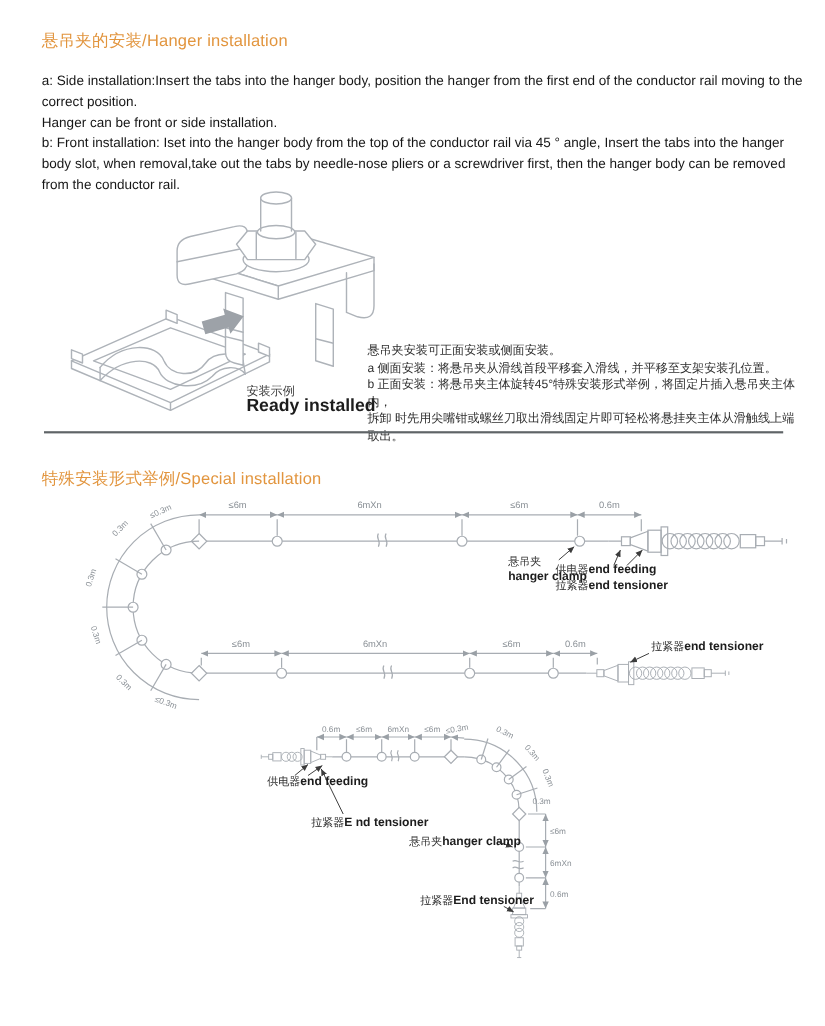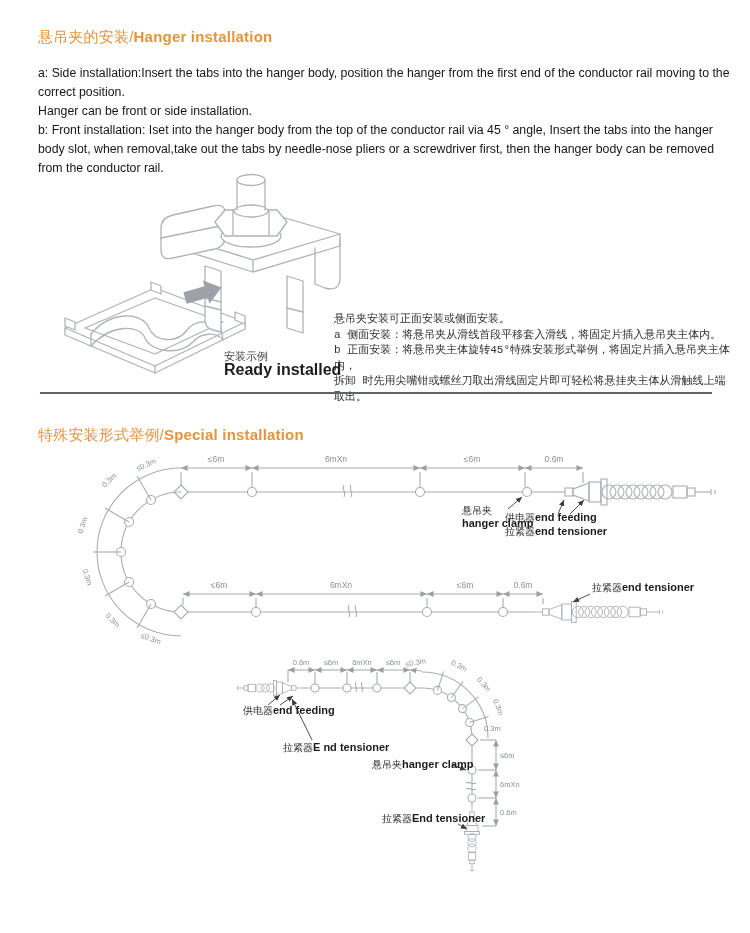--- a/index.html
+++ b/index.html
@@ -1,25 +1,25 @@
 <!DOCTYPE html>
 <html><head>
 <meta charset="utf-8">
 <style>
   html,body{margin:0;padding:0;background:#ffffff;}
   .page{position:relative;width:750px;height:933px;background:#fff;overflow:hidden;
         font-family:"Liberation Sans",sans-serif;}
   .sec-title{position:absolute;left:38px;margin:0;font-size:15px;letter-spacing:.2px;
              font-weight:400;color:#E2953E;white-space:nowrap;}
-  .sec-title .en{font-weight:700;}
+  .sec-title .en{font-weight:400;}
   .body-text{position:absolute;left:38px;top:64px;width:692px;font-size:12.3px;
              line-height:19px;color:#161616;}
   .body-text p{margin:0;}
   .notes{position:absolute;left:334px;top:312px;width:398px;font-size:11px;line-height:15.5px;
-         color:#2e2e2e;font-family:Liberation Mono, monospace;}
+         color:#2e2e2e;font-family:Liberation Sans, sans-serif;}
   .caption{position:absolute;left:224px;top:349px;width:124px;text-align:left;
            color:#3c3c3c;font-size:11px;line-height:14px;}
   .caption .en{font-weight:700;color:#1d1d1d;font-size:16px;}
   .divider{position:absolute;left:40px;top:392px;width:672px;height:2px;background:#5F6467;}
   svg{position:absolute;}
   .dim{fill:#8A9096;font-size:8.5px;font-family:"Liberation Sans",sans-serif;}
   .dims{fill:#8A9096;font-size:7.5px;font-family:"Liberation Sans",sans-serif;}
   .lblzh{fill:#2E2E2E;font-size:10px;font-family:"DejaVu Sans",sans-serif;}
   .lblen{fill:#1d1d1d;font-size:11px;font-weight:700;font-family:"Liberation Sans",sans-serif;}
   svg text{stroke:none;}
@@ -83,21 +83,21 @@
     </g>
   </svg>
 
   <div class="caption">
     <div class="zh">安装示例</div>
     <div class="en">Ready installed</div>
   </div>
 
   <div class="notes">
     <div>悬吊夹安装可正面安装或侧面安装。</div>
-    <div>a 侧面安装：将悬吊夹从滑线首段平移套入滑线，将固定片插入悬吊夹主体内。</div>
+    <div>a 侧面安装：将悬吊夹从滑线首段平移套入滑线，并平移至支架安装孔位置。</div>
     <div>b 正面安装：将悬吊夹主体旋转45°特殊安装形式举例，将固定片插入悬吊夹主体内，</div>
     <div>拆卸 时先用尖嘴钳或螺丝刀取出滑线固定片即可轻松将悬挂夹主体从滑触线上端取出。</div>
   </div>
 
   <div class="divider"></div>
 
   <h1 class="sec-title" style="top:426px;">
     <span class="zh">特殊安装形式举例/</span><span class="en">Special installation</span>
   </h1>
 

